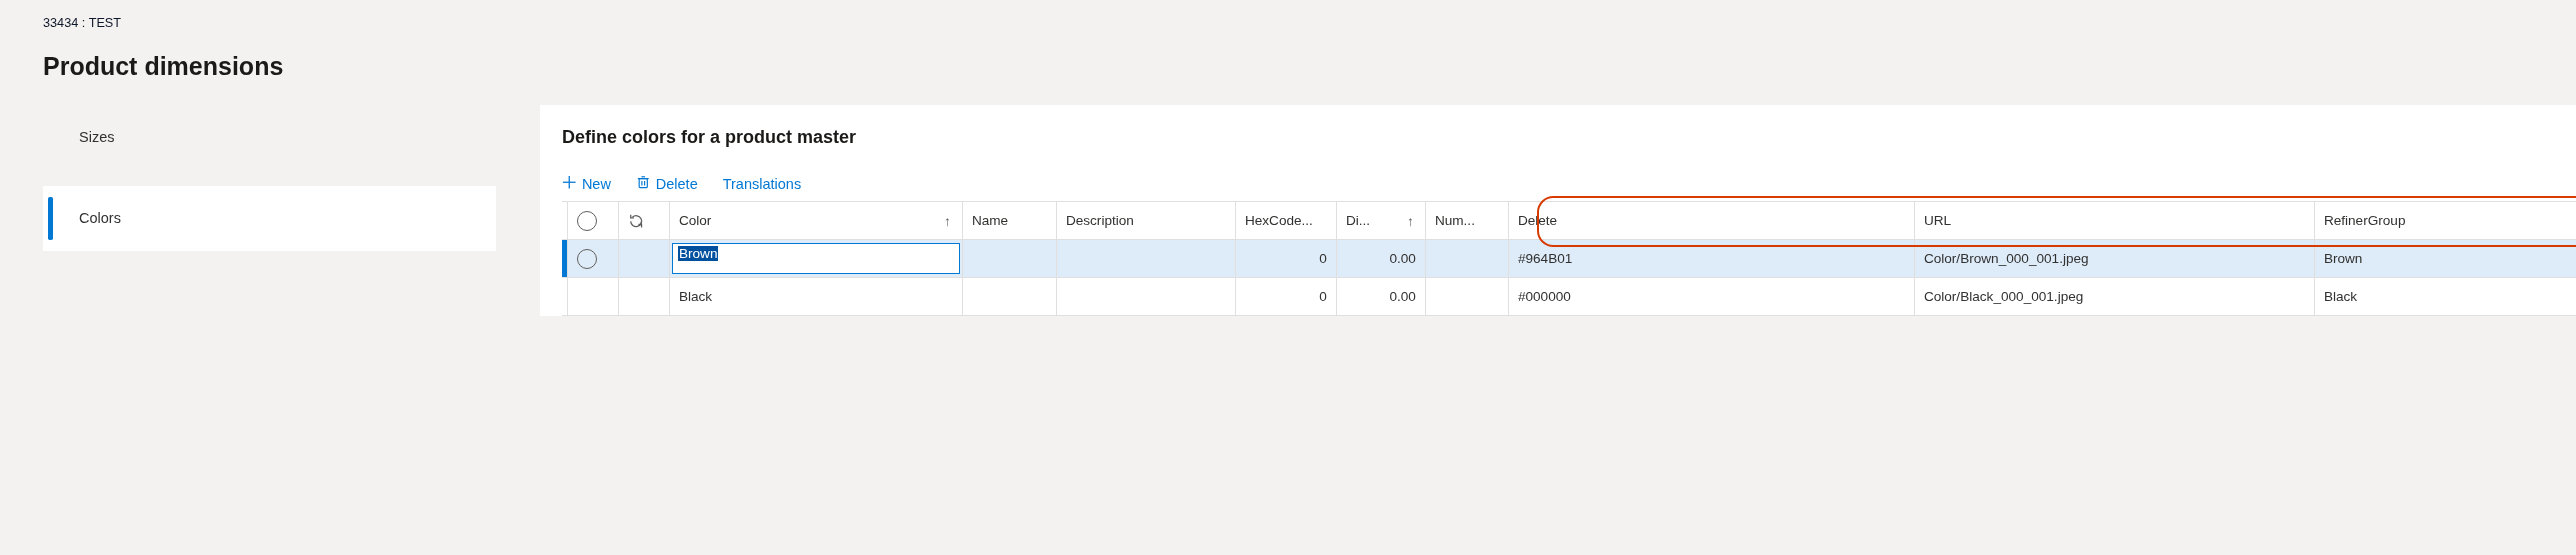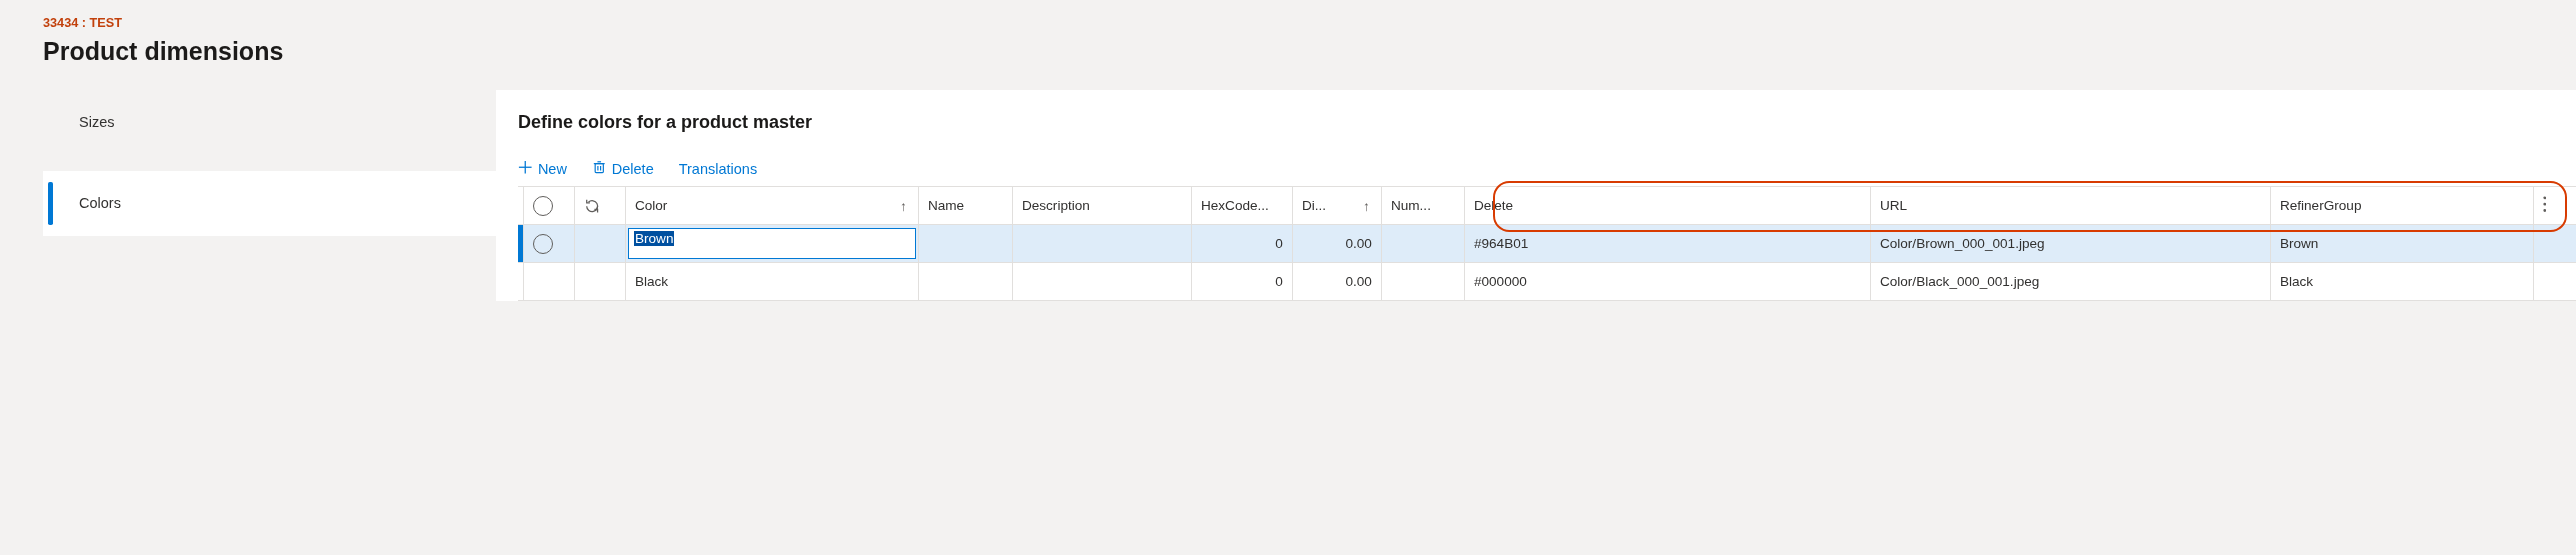--- a/index.html
+++ b/index.html
@@ -17,36 +17,36 @@
       height: 555px;
       overflow: hidden;
     }
     
     .page-header {
       padding: 16.3px 43px 7.2px 43px;
     }
     
     .breadcrumb {
       font-size: 12.7px;
-      color: #c2410c;
-      margin-bottom: 7px;
-      font-weight: bold;
+      color: #0f172a;
+      margin-bottom: 22px;
     }
     
     .page-title {
       font-size: 25px;
       font-weight: 600;
       color: #1b1a19;
     }
     
     .layout {
       display: flex;
       margin-top: 16.3px;
       padding-left: 43px;
       padding-right: 46px;
+      gap: 44px;
     }
     
     .sidebar {
       width: 453px;
       flex-shrink: 0;
     }
     
     .sidebar-item {
       display: flex;
       align-items: center;

